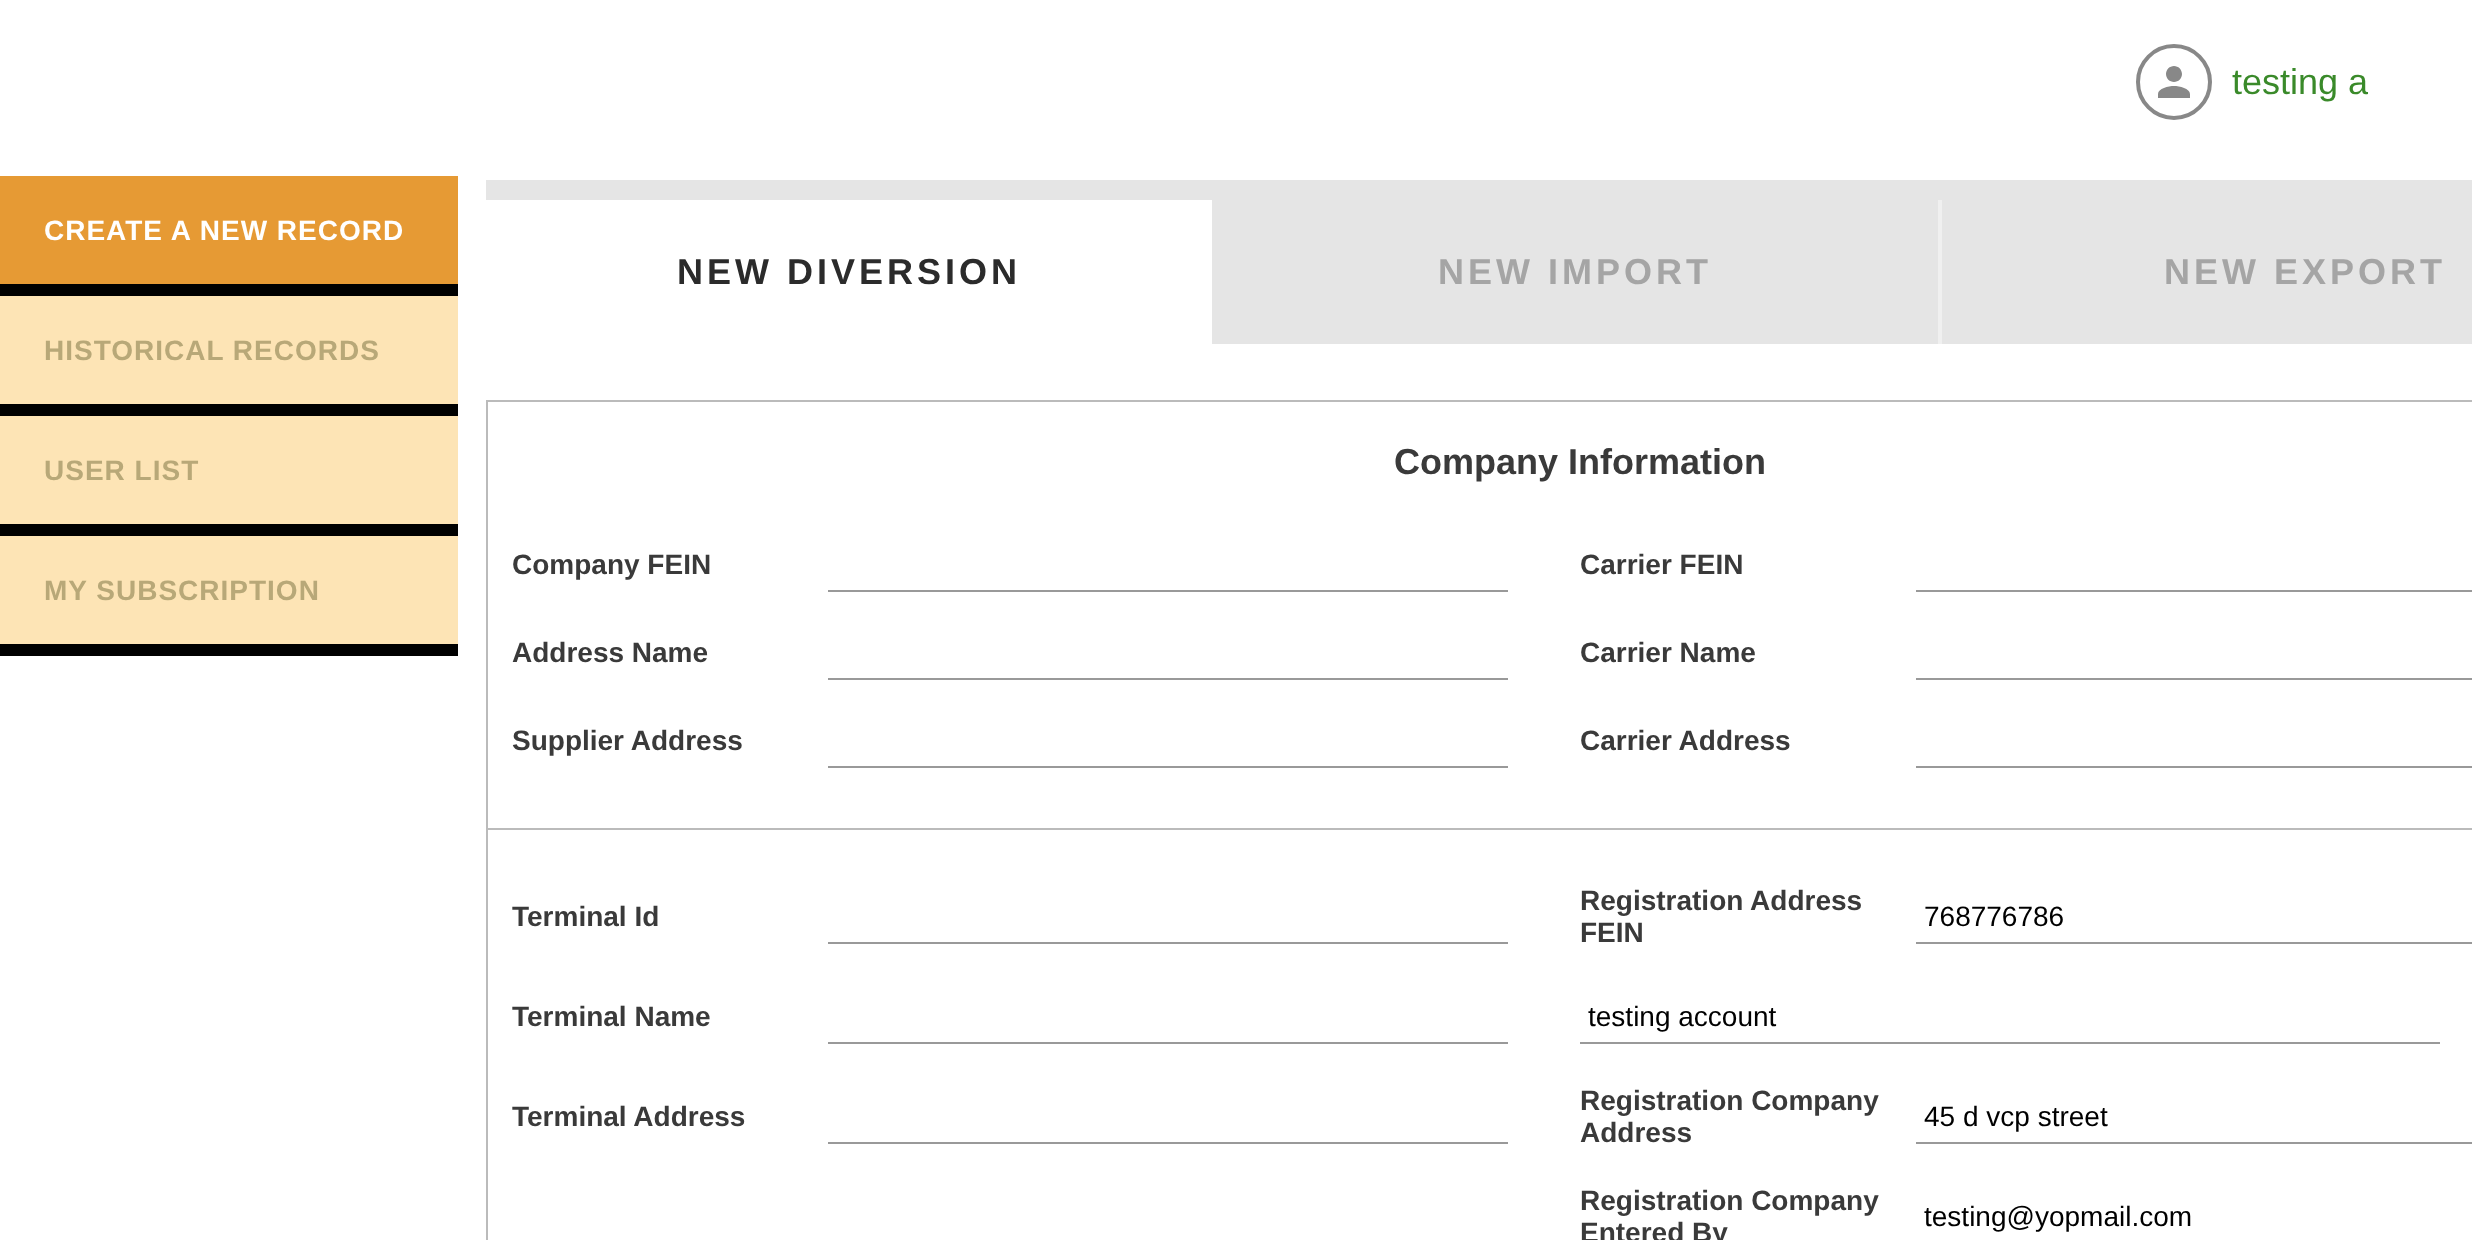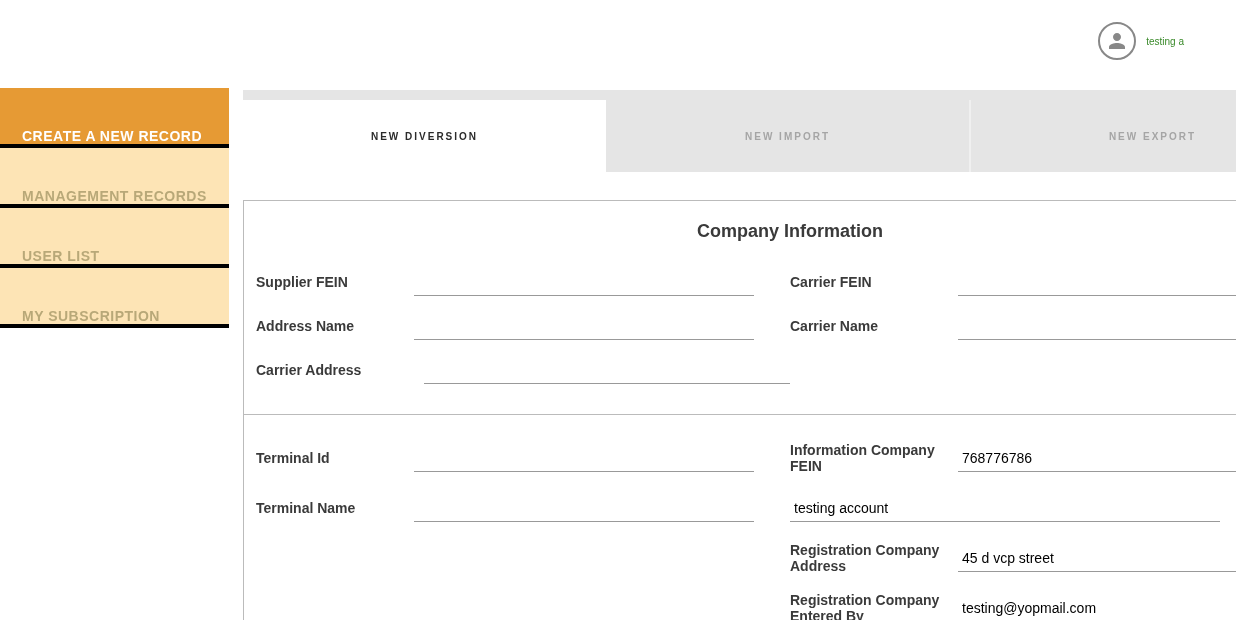--- a/index.html
+++ b/index.html
@@ -36,42 +36,42 @@
       justify-content: center;
     }
     .avatar svg {
       width: 24px;
       height: 24px;
       fill: #888;
     }
     .username {
       margin-left: 10px;
       color: #3a8a2a;
-      font-size: 10px;
+      font-size: 18px;
       white-space: nowrap;
     }
     .main-layout {
       display: flex;
       height: calc(100% - 88px);
     }
     .sidebar {
       width: 229px;
       flex-shrink: 0;
       background: #fff;
     }
     .sidebar-item {
       height: 60px;
       display: flex;
-      align-items: flex-end;
+      align-items: center;
       padding-left: 22px;
       font-size: 14px;
       font-weight: 600;
       letter-spacing: 0.5px;
       cursor: pointer;
-      border-bottom: 4px solid #000000;
+      border-bottom: 6px solid #000000;
     }
     .sidebar-item.active {
       background: #e69a34;
       color: #fff;
     }
     .sidebar-item.inactive {
       background: #fde4b5;
       color: #b8a878;
     }
     .content-area {
@@ -97,21 +97,21 @@
       left: 0;
       right: 0;
       height: 72px;
       display: flex;
     }
     .tab {
       flex: 1;
       display: flex;
       align-items: center;
       justify-content: center;
-      font-size: 10px;
+      font-size: 18px;
       font-weight: 700;
       letter-spacing: 2px;
       cursor: pointer;
       background: #e5e5e5;
       color: #a5a5a5;
       border-right: 2px solid #f0f0f0;
     }
     .tab.active {
       background: #fff;
       color: #2b2b2b;
@@ -197,21 +197,21 @@
     <span class="username">testing a</span>
   </div>
 </div>
 
 <div class="main-layout">
   <div class="sidebar">
     <div class="sidebar-item active">
       <span>CREATE A NEW RECORD</span>
     </div>
     <div class="sidebar-item inactive">
-      <span>MANAGEMENT RECORDS</span>
+      <span>HISTORICAL RECORDS</span>
     </div>
     <div class="sidebar-item inactive">
       <span>USER LIST</span>
     </div>
     <div class="sidebar-item inactive">
       <span>MY SUBSCRIPTION</span>
     </div>
   </div>
 
   <div class="content-area">
@@ -229,63 +229,71 @@
         </div>
       </div>
     </div>
 
     <div class="form-panel">
       <div class="panel-title">Company Information</div>
 
       <div class="section">
         <div class="row">
           <div class="col">
-            <span class="field-label">Supplier FEIN</span>
+            <span class="field-label">Company FEIN</span>
             <input class="field-input" value="" style="">
           </div>
           <div class="col col2">
             <span class="field-label">Carrier FEIN</span>
             <input class="field-input wide" value="" style="">
           </div>
         </div>
         <div class="row">
           <div class="col">
             <span class="field-label">Address Name</span>
             <input class="field-input" value="" style="">
           </div>
           <div class="col col2">
             <span class="field-label">Carrier Name</span>
             <input class="field-input wide" value="" style="">
           </div>
         </div>
         <div class="row">
+          <div class="col">
+            <span class="field-label">Supplier Address</span>
+            <input class="field-input" value="" style="">
+          </div>
           <div class="col col2">
             <span class="field-label">Carrier Address</span>
             <input class="field-input wide" value="" style="">
           </div>
         </div>
       </div>
 
       <div class="divider"></div>
 
       <div class="section" style="padding-top:18px;">
         <div class="row" style="align-items:flex-start;">
           <div style="width:534px; flex-shrink:0;">
             <div class="sub-row">
               <span class="field-label">Terminal Id</span>
               <input class="field-input" value="" style="">
             </div>
             <div class="sub-row">
               <span class="field-label">Terminal Name</span>
               <input class="field-input" value="" style="">
             </div>
+            <div class="sub-row">
+              <span class="field-label">Terminal Address</span>
+              <input class="field-input" value="" style="">
+            </div>
           </div>
           <div class="right-col" style="width:534px;">
             <div class="sub-row col2">
-              <span class="field-label">Information Company FEIN</span>
+              <span class="field-label">Registration Address FEIN</span>
               <input class="field-input wide" value="768776786" style="">
             </div>
             <div class="sub-row col2">
               <input class="field-input wide" value="testing account" style="">
             </div>
             <div class="sub-row col2">
               <span class="field-label">Registration Company Address</span>
               <input class="field-input wide" value="45 d vcp street" style="">
             </div>
             <div class="sub-row col2">

